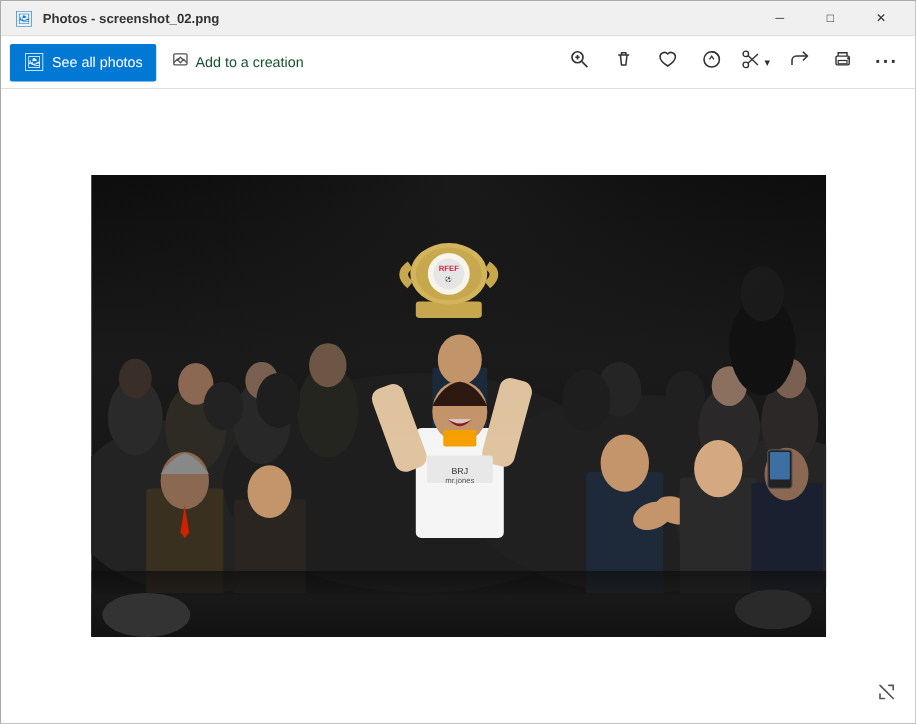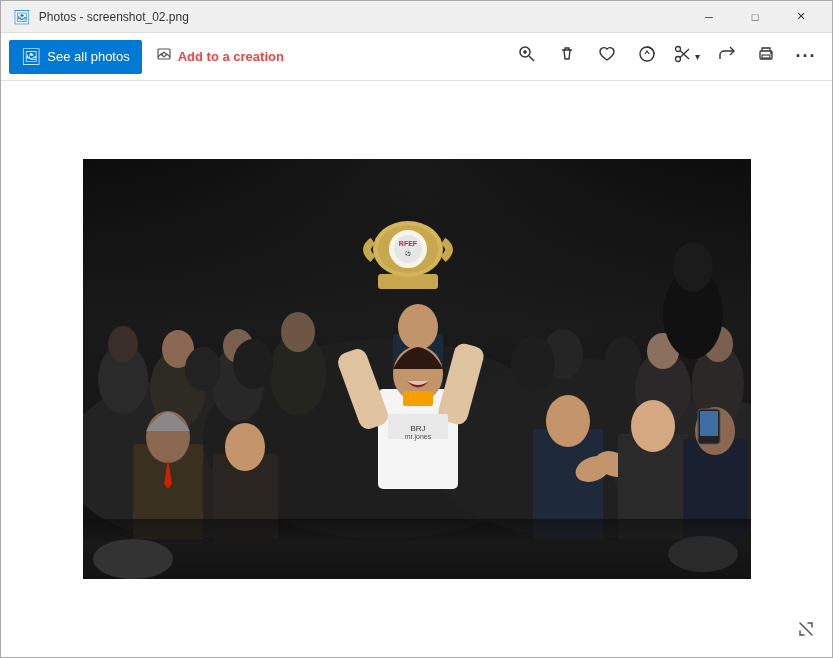--- a/index.html
+++ b/index.html
@@ -27,20 +27,21 @@
       display: flex;
       align-items: center;
       justify-content: space-between;
       padding: 0 8px 0 12px;
       border-bottom: 1px solid #ddd;
       flex-shrink: 0;
     }
     .title-bar-text {
       font-size: 12px;
       color: #333;
+      font-weight: bold;
     }
     .title-bar-controls {
       display: flex;
       gap: 0;
     }
     .title-btn {
       width: 46px;
       height: 32px;
       border: none;
       background: transparent;
@@ -76,28 +77,27 @@
       cursor: pointer;
       font-size: 13px;
       height: 34px;
     }
 
     .toolbar-btn {
       display: flex;
       align-items: center;
       gap: 6px;
       background: transparent;
-      color: #ef4444;
+      color: #14532d;
       border: none;
       padding: 6px 10px;
       border-radius: 2px;
       cursor: pointer;
       font-size: 13px;
       height: 34px;
-      font-weight: bold;
     }
 
     .toolbar-icon-btn {
       width: 36px;
       height: 34px;
       display: flex;
       align-items: center;
       justify-content: center;
       background: transparent;
       border: none;

